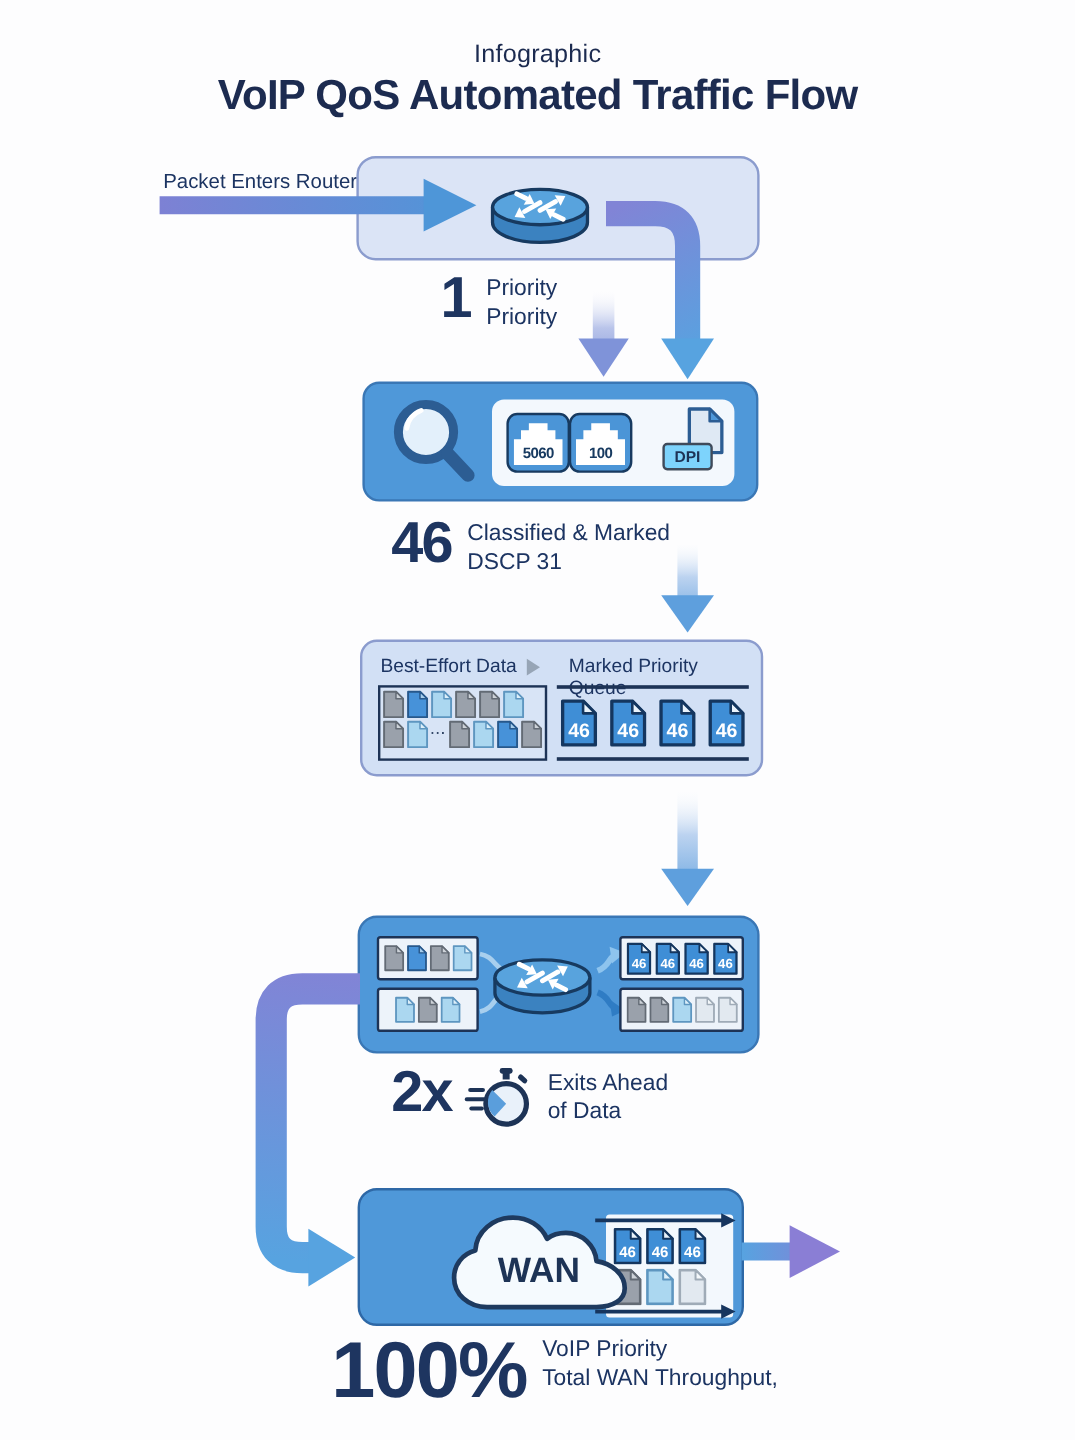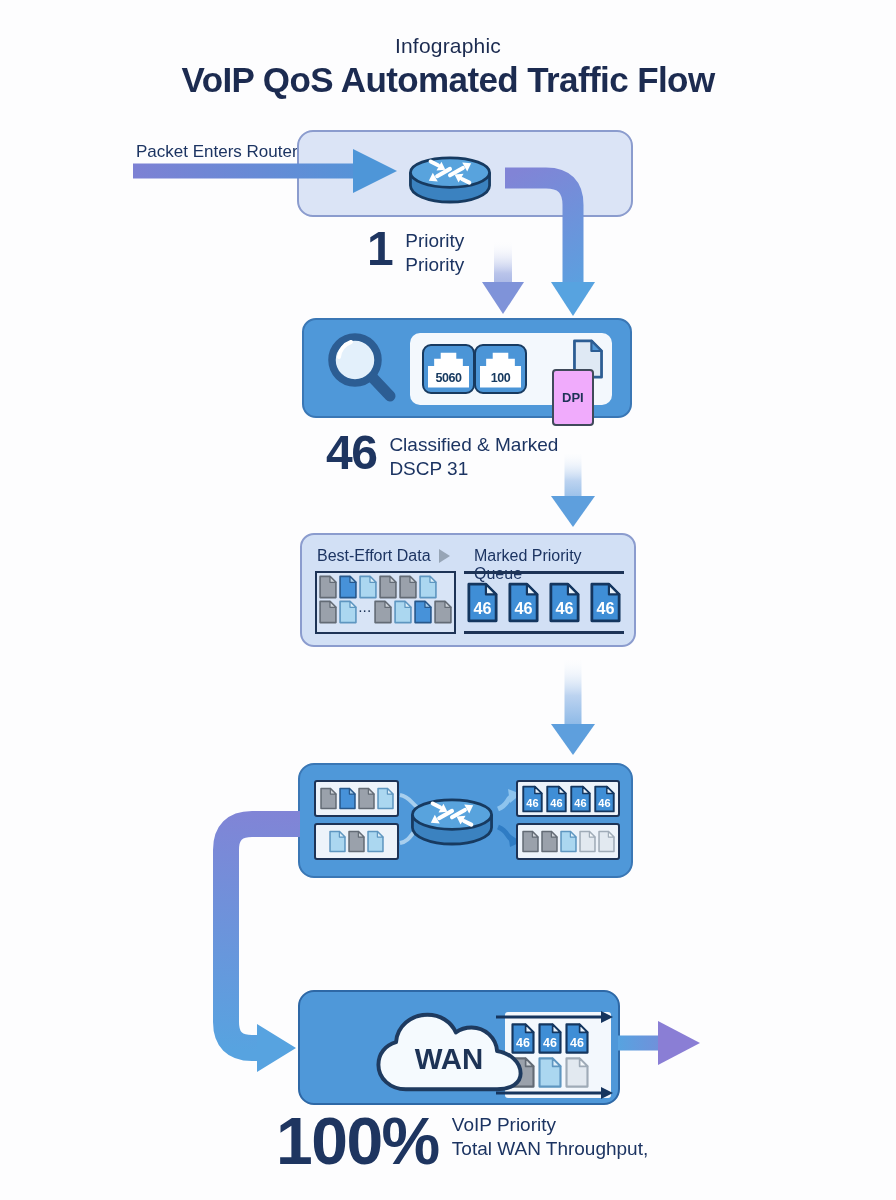--- a/index.html
+++ b/index.html
@@ -45,22 +45,22 @@
   .port{position:absolute;top:11px;width:53px;height:50px;background:#4b95d7;
     border:2.5px solid #173a60;border-radius:9px;box-sizing:border-box;
     display:flex;align-items:center;justify-content:center}
   .port.p1{left:12px}.port.p2{left:64px}
   .jack{width:41px;height:37px;background:#ffffff;
     clip-path:polygon(0% 100%,0% 42%,15% 42%,15% 22%,31% 22%,31% 6%,69% 6%,69% 22%,85% 22%,85% 42%,100% 42%,100% 100%);
     display:flex;align-items:flex-end;justify-content:center;padding-bottom:3px;box-sizing:border-box}
   .port-num{font-size:12.5px;font-weight:bold;color:#173a60;letter-spacing:-.5px}
   .dpi{position:absolute;left:142px;top:6px;width:56px;height:62px}
   .dpi-doc{position:absolute;right:4px;top:0;width:32px;height:40px}
-  .dpi-tag{position:absolute;left:0px;top:30px;background:#f0abfc;border:2px solid #3f4a5a;
-    border-radius:4px;padding:19px 8px;font-size:13px;font-weight:bold;color:#1d3356}
+  .dpi-tag{position:absolute;left:0px;top:30px;background:#7dd3fc;border:2px solid #3f4a5a;
+    border-radius:4px;padding:2px 8px;font-size:13px;font-weight:bold;color:#1d3356}
 
   
   .q-title{position:absolute;top:12px;font-size:16px;color:#1c3462;display:flex;align-items:center;gap:8px}
   .q-title.best{left:15px}
   .q-title.strict{left:172px}
   .tri{width:0;height:0;border-left:11px solid #97a5b6;border-top:7px solid transparent;
     border-bottom:7px solid transparent;display:inline-block}
   .be-box{position:absolute;left:13px;top:36px;width:141px;height:63px;
     border:2.5px solid #1d3356;box-sizing:border-box;padding:2px 2px;background:rgba(255,255,255,.15)}
   .pq{position:absolute;left:162px;top:36px;width:160px;height:63px;box-sizing:border-box;
@@ -420,20 +420,39 @@
             <path d="M1.2 1.2 H12.2 L18.8 7.8 V24.8 H1.2 Z" fill="#e2e9f0" stroke="#9fabb7" stroke-width="1.8" stroke-linejoin="round"></path>
             <path d="M12.2 1.2 V7.8 H18.8 Z" fill="#f4f8fb" stroke="#9fabb7" stroke-width="1.4" stroke-linejoin="round"></path>
           </svg>
           <svg viewBox="0 0 20 26" class="doc">
             <path d="M1.2 1.2 H12.2 L18.8 7.8 V24.8 H1.2 Z" fill="#e2e9f0" stroke="#9fabb7" stroke-width="1.8" stroke-linejoin="round"></path>
             <path d="M12.2 1.2 V7.8 H18.8 Z" fill="#f4f8fb" stroke="#9fabb7" stroke-width="1.4" stroke-linejoin="round"></path>
           </svg>
         </div>
     </div>
   </section>
+  <div class="stat-row s4">
+    <span class="stat">2x</span>
+    <svg class="stopwatch" viewBox="0 0 60 56">
+      <g stroke="#1d3356" stroke-width="3.5" stroke-linecap="round">
+        <line x1="5" y1="20" x2="16" y2="20"></line>
+        <line x1="2" y1="28" x2="17" y2="28"></line>
+        <line x1="6" y1="36" x2="15" y2="36"></line>
+      </g>
+      <rect x="30.5" y="1" width="11" height="5" rx="2" fill="#1d3356"></rect>
+      <rect x="33" y="4" width="6" height="7" fill="#1d3356"></rect>
+      <rect x="46" y="8" width="9" height="4.5" rx="2" fill="#1d3356" transform="rotate(42 50 10)"></rect>
+      <circle cx="36" cy="32" r="17.5" fill="#e9f1fa" stroke="#1d3356" stroke-width="4.5"></circle>
+      <path d="M36 32 L24 20 A16.5 16.5 0 0 0 26 43 Z" fill="#5a9edc"></path>
+    </svg>
+    <div class="stat-label">
+      <div>Exits Ahead</div>
+      <div>of Data</div>
+    </div>
+  </div>
 
   <section class="box stage5">
     <div class="wan-panel">
       <div class="docs docs-s5 r1">
           <svg viewBox="0 0 20 26" class="doc">
             <path d="M1.2 1.2 H12.2 L18.8 7.8 V24.8 H1.2 Z" fill="#3f8ed6" stroke="#14365f" stroke-width="1.8" stroke-linejoin="round"></path>
             <path d="M12.2 1.2 V7.8 H18.8 Z" fill="#eaf3fb" stroke="#14365f" stroke-width="1.4" stroke-linejoin="round"></path>
             <text x="10" y="20.5" text-anchor="middle" font-size="10.5" font-weight="bold" fill="#ffffff" font-family="Liberation Sans, sans-serif">46</text>
           </svg>
           <svg viewBox="0 0 20 26" class="doc">

